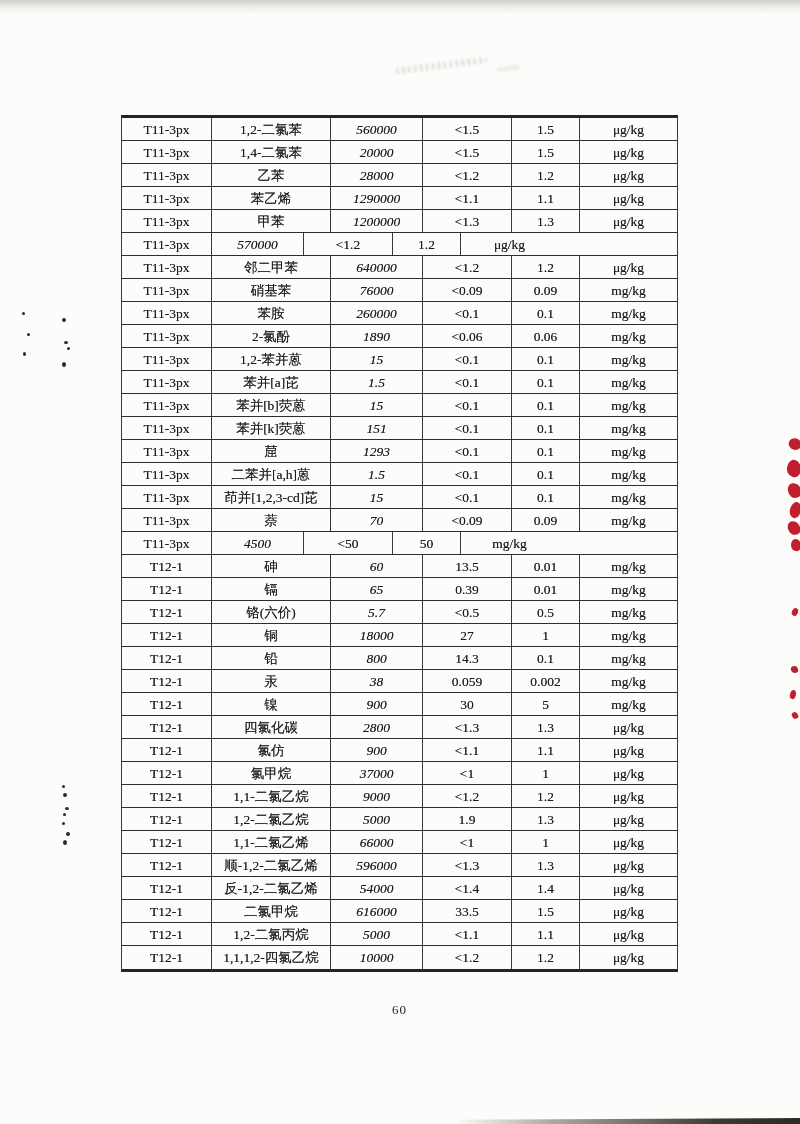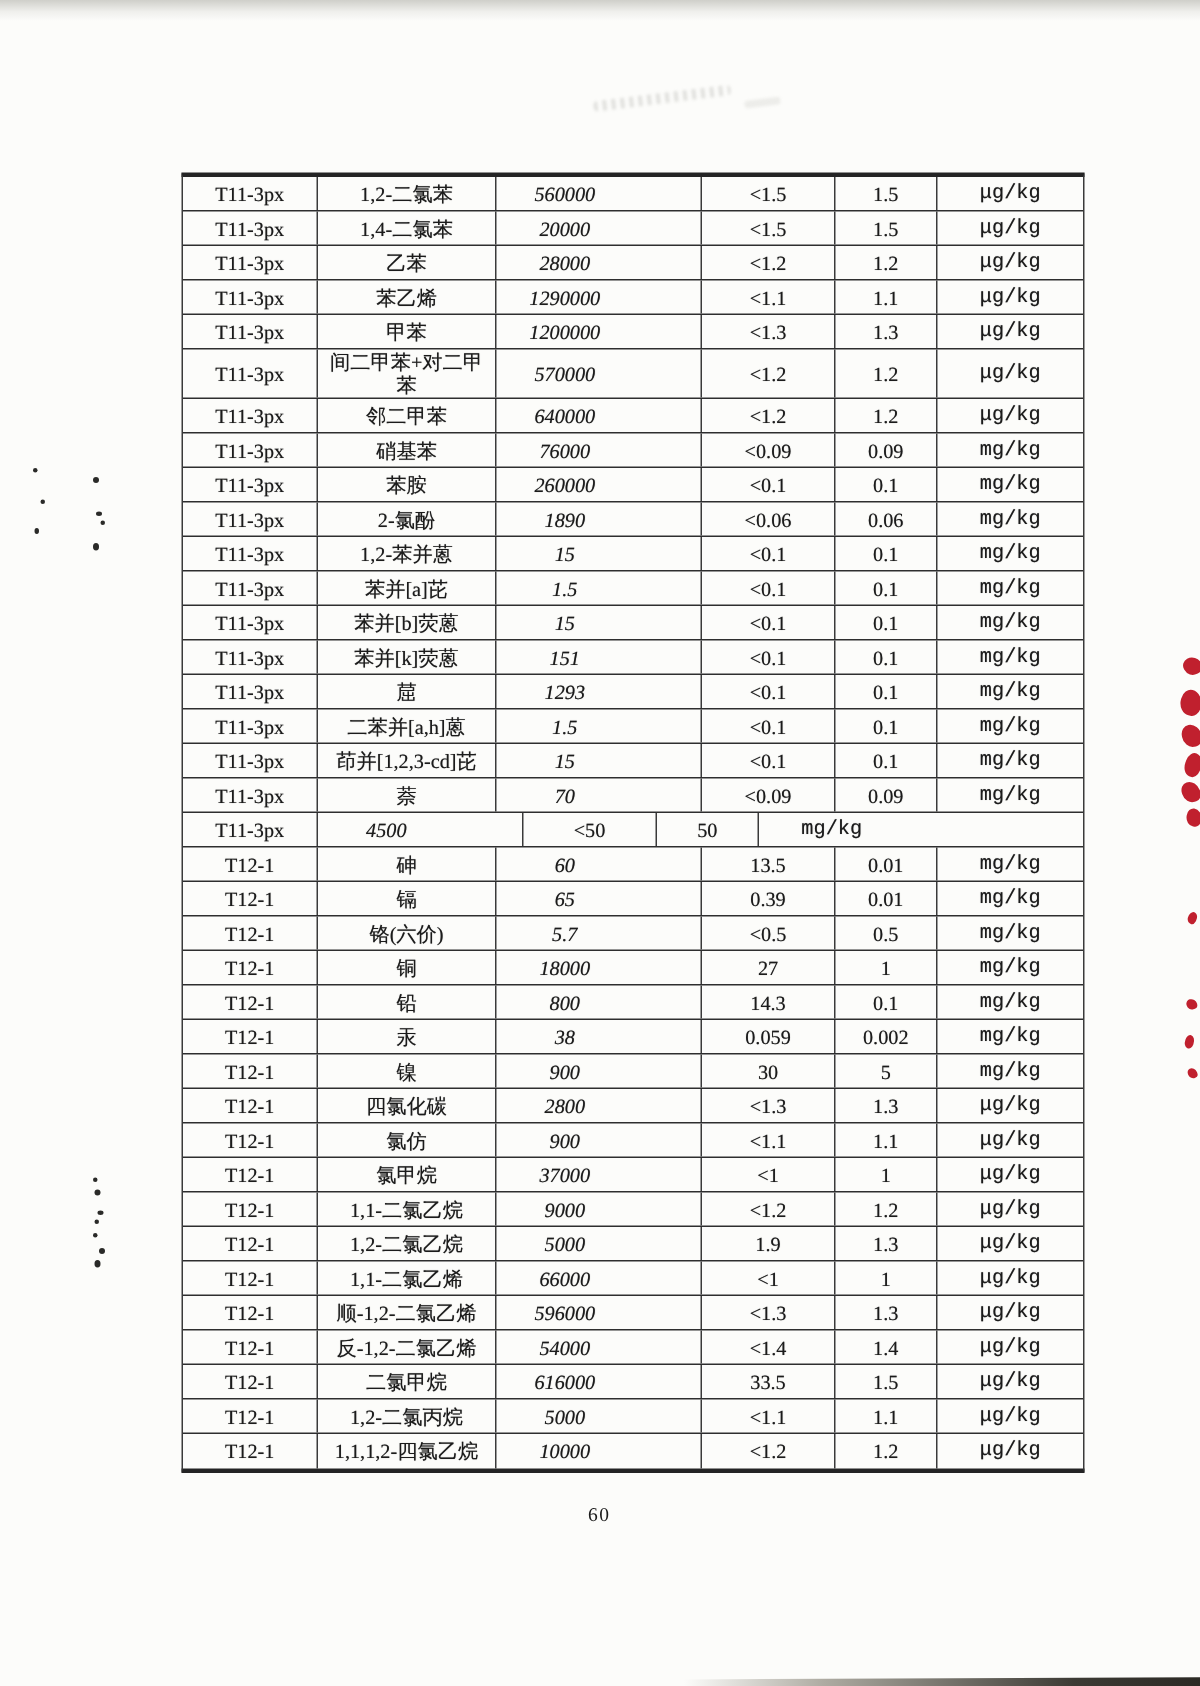--- a/index.html
+++ b/index.html
@@ -52,23 +52,23 @@
     text-align:center;
     font-size:13.5px;line-height:15px;
     padding:1px 2px;
     text-shadow:0 0 0.5px rgba(20,20,20,0.6);
     white-space:pre-line;
   }
   .t-cell+.t-cell{border-left:1px solid #3a3a3a;}
   .c0{width:89px;}
   .c1{width:119px;text-align:center;}
   .c2{width:92px;font-style:italic;}
-  .c3{width:89px;margin-left:45px;}
+  .c3{width:89px;}
   .c4{width:68px;}
-  .c5{width:98px;font-family:Liberation Mono, monospace;}
+  .c5{width:98px;}
   .page-number{
     position:absolute;left:121px;top:1002px;width:557px;
     text-align:center;font-size:13px;letter-spacing:1px;
   }
   .red-mark{
     position:absolute;
     background:#c0202e;
     border-radius:45% 60% 40% 55%;
   }
   .bottom-edge{
@@ -142,21 +142,20 @@
       <div class="t-row">
         <div class="t-cell c0">T11-3px</div>
         <div class="t-cell c1">甲苯</div>
         <div class="t-cell c2">1200000</div>
         <div class="t-cell c3">&lt;1.3</div>
         <div class="t-cell c4">1.3</div>
         <div class="t-cell c5">μg/kg</div>
       </div>
       <div class="t-row">
         <div class="t-cell c0">T11-3px</div>
-        <div class="t-cell c1">间二甲苯+对二甲苯</div>
         <div class="t-cell c2">570000</div>
         <div class="t-cell c3">&lt;1.2</div>
         <div class="t-cell c4">1.2</div>
         <div class="t-cell c5">μg/kg</div>
       </div>
       <div class="t-row">
         <div class="t-cell c0">T11-3px</div>
         <div class="t-cell c1">邻二甲苯</div>
         <div class="t-cell c2">640000</div>
         <div class="t-cell c3">&lt;1.2</div>

